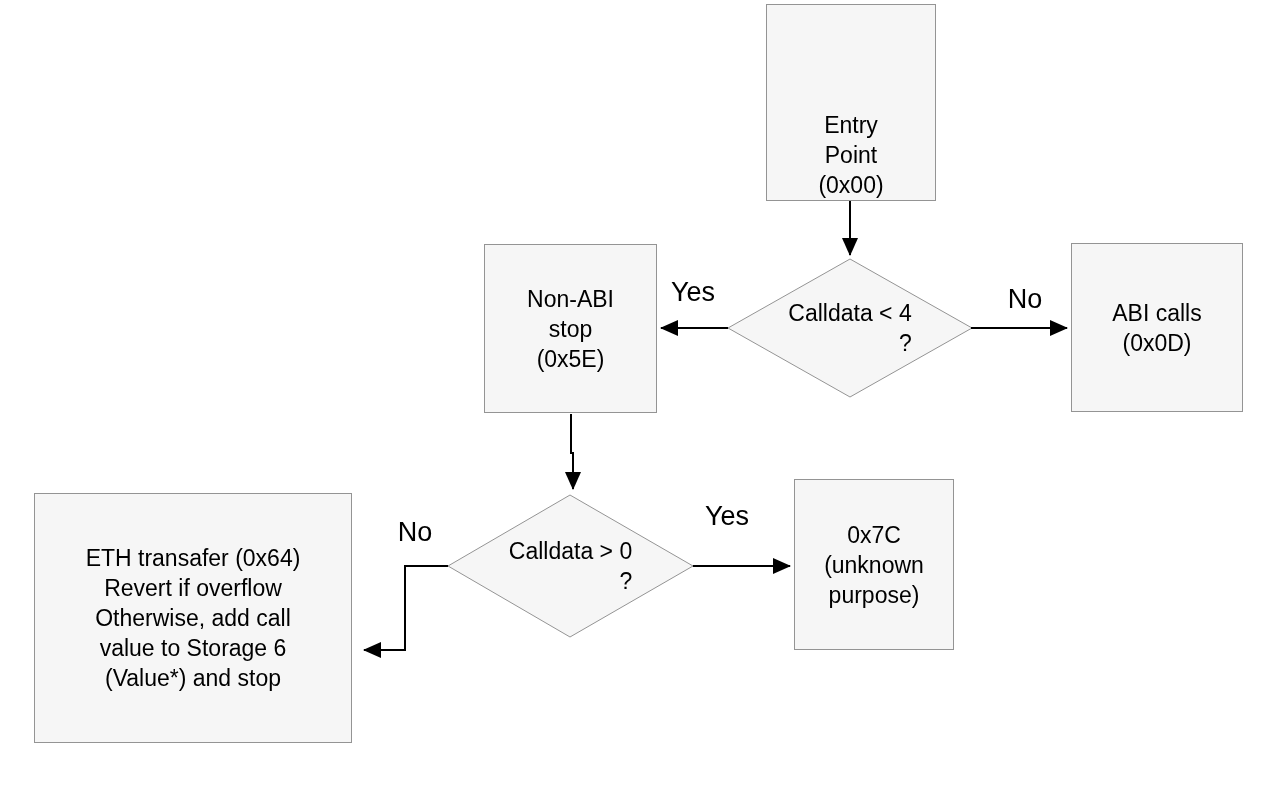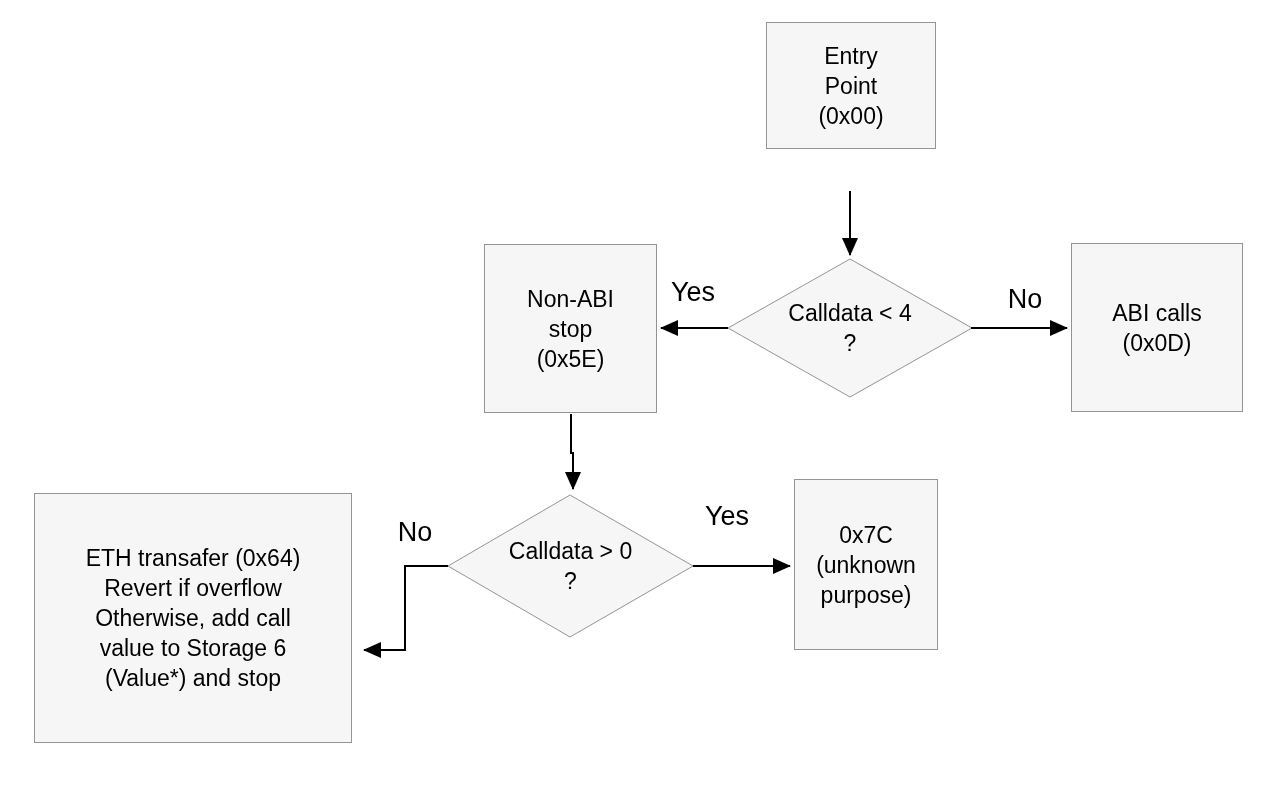--- a/index.html
+++ b/index.html
@@ -29,20 +29,21 @@
     line-height: 30px;
     color: #000000;
     white-space: pre-line;
   }
   .node.rect {
     background: #f6f6f6;
     border: 1px solid #949494;
   }
   .node.diamond-text {
     background: transparent;
+    text-align: right;
   }
   .edge-label {
     position: absolute;
     transform: translate(-50%, -50%);
     font-size: 27px;
     line-height: 28px;
     color: #000000;
     white-space: nowrap;
   }
 </style>
@@ -62,21 +63,21 @@
     <polygon points="570,495 693,566 570,637 448,566" fill="#f6f6f6" stroke="#949494" stroke-width="1"></polygon>
 
     <line x1="850" y1="191" x2="850" y2="255" stroke="#000000" stroke-width="2" marker-end="url(#arrow)"></line>
     <line x1="728" y1="328" x2="661" y2="328" stroke="#000000" stroke-width="2" marker-end="url(#arrow)"></line>
     <line x1="971" y1="328" x2="1067" y2="328" stroke="#000000" stroke-width="2" marker-end="url(#arrow)"></line>
     <polyline points="571,414 571,453 573,453 573,489" fill="none" stroke="#000000" stroke-width="2" marker-end="url(#arrow)"></polyline>
     <polyline points="448,566 405,566 405,650 364,650" fill="none" stroke="#000000" stroke-width="2" marker-end="url(#arrow)"></polyline>
     <line x1="693" y1="566" x2="790" y2="566" stroke="#000000" stroke-width="2" marker-end="url(#arrow)"></line>
   </svg>
 
-  <div class="node rect" style="left:766px; top:22px; width:170px; height:127px;">
+  <div class="node rect" style="left:766px; top:4px; width:170px; height:197px;align-items:flex-end;">
     <span>Entry
 Point
 (0x00)</span>
   </div>
 
   <div class="node rect" style="left:484px; top:244px; width:173px; height:169px;">
     <span>Non-ABI
 stop
 (0x5E)</span>
   </div>
@@ -87,21 +88,21 @@
   </div>
 
   <div class="node rect" style="left:34px; top:493px; width:318px; height:250px;">
     <span>ETH transafer (0x64)
 Revert if overflow
 Otherwise, add call
 value to Storage 6
 (Value*) and stop</span>
   </div>
 
-  <div class="node rect" style="left:794px; top:479px; width:144px; height:171px;">
+  <div class="node rect" style="left:794px; top:479px; width:160px; height:171px;">
     <span>0x7C
 (unknown
 purpose)</span>
   </div>
 
   <div class="node diamond-text" style="left:728px; top:259px; width:244px; height:138px;">
     <span>Calldata &lt; 4
 ?</span>
   </div>
 

